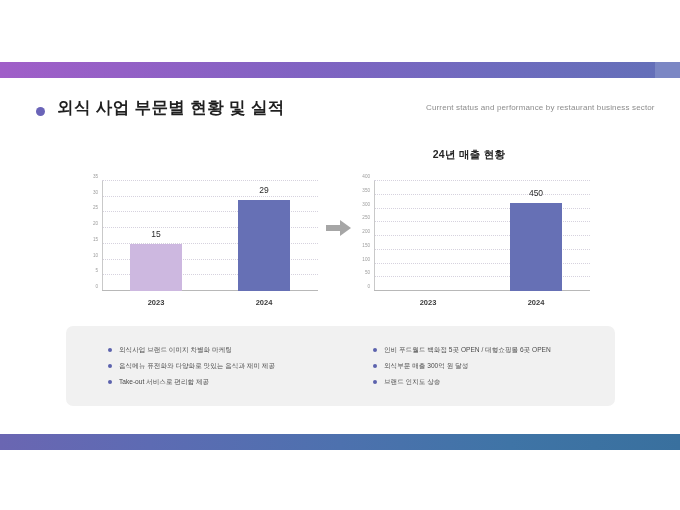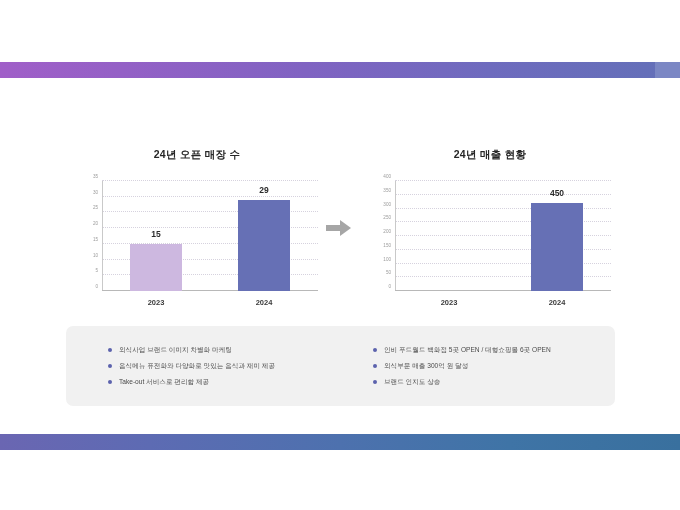--- a/index.html
+++ b/index.html
@@ -43,21 +43,21 @@
   }
   .subtitle-text {
     position:absolute; left:426px; top:7px;
     font-size:8px; color:#8c8c8c; letter-spacing:0.15px;
     line-height:14px;
   }
 
   
   .chart-block { position:absolute; top:148px; height:165px; }
   .chart-left  { left:72px;  width:250px; }
-  .chart-right { left:365px; width:250px; }
+  .chart-right { left:344px; width:250px; }
 
   .chart-title {
     position:absolute; left:0; top:0; width:100%;
     text-align:center; font-size:10.5px; font-weight:bold;
     color:#262626; letter-spacing:0.3px;
   }
 
   .plot {
     position:absolute; left:30px; top:33px;
     width:216px; height:110px;
@@ -86,21 +86,21 @@
     font-size:7.5px; font-weight:bold; color:#3b3b3b;
     transform:translateX(-50%); white-space:nowrap;
   }
   .bar {
     position:absolute; bottom:0; width:52px;
   }
   .bar-a { background:#cdb8e0; }
   .bar-b { background:#6670b5; }
   .bar-label {
     position:absolute; bottom:100%; margin-bottom:5px; width:100%;
-    text-align:center; font-size:8.5px; font-weight:bold; color:#2b2b2b;
+    text-align:center; font-size:8.5px; font-weight:normal; color:#2b2b2b;
   }
 
   .arrow {
     position:absolute; left:326px; top:218px;
     width:26px; height:20px;
   }
 
   
   .notes-panel {
     position:absolute; left:66px; top:326px;
@@ -123,23 +123,27 @@
 </style>
 </head>
 <body>
 
 <div id="slide">
 
   <div class="bar-top"></div>
   <div class="bar-top-cap"></div>
   <div class="bar-bottom"></div>
 
+  <div class="header">
+    <span class="title-dot"></span>
+    <div class="title-text">외식 사업 부문별 현황 및 실적</div>
+    <div class="subtitle-text">Current status and performance by restaurant business sector</div>
+  </div>
 
   <div class="chart-block chart-left">
-    <div class="chart-title">24년 오픈 매장 수</div>
     <div class="plot">
       <div class="plot-inner" id="plot-0">
           <div class="gridline" style="bottom: 0%;"></div>
           <div class="gridline" style="bottom: 14.2857%;"></div>
           <div class="gridline" style="bottom: 28.5714%;"></div>
           <div class="gridline" style="bottom: 42.8571%;"></div>
           <div class="gridline" style="bottom: 57.1429%;"></div>
           <div class="gridline" style="bottom: 71.4286%;"></div>
           <div class="gridline" style="bottom: 85.7143%;"></div>
           <div class="gridline" style="bottom: 100%;"></div>

